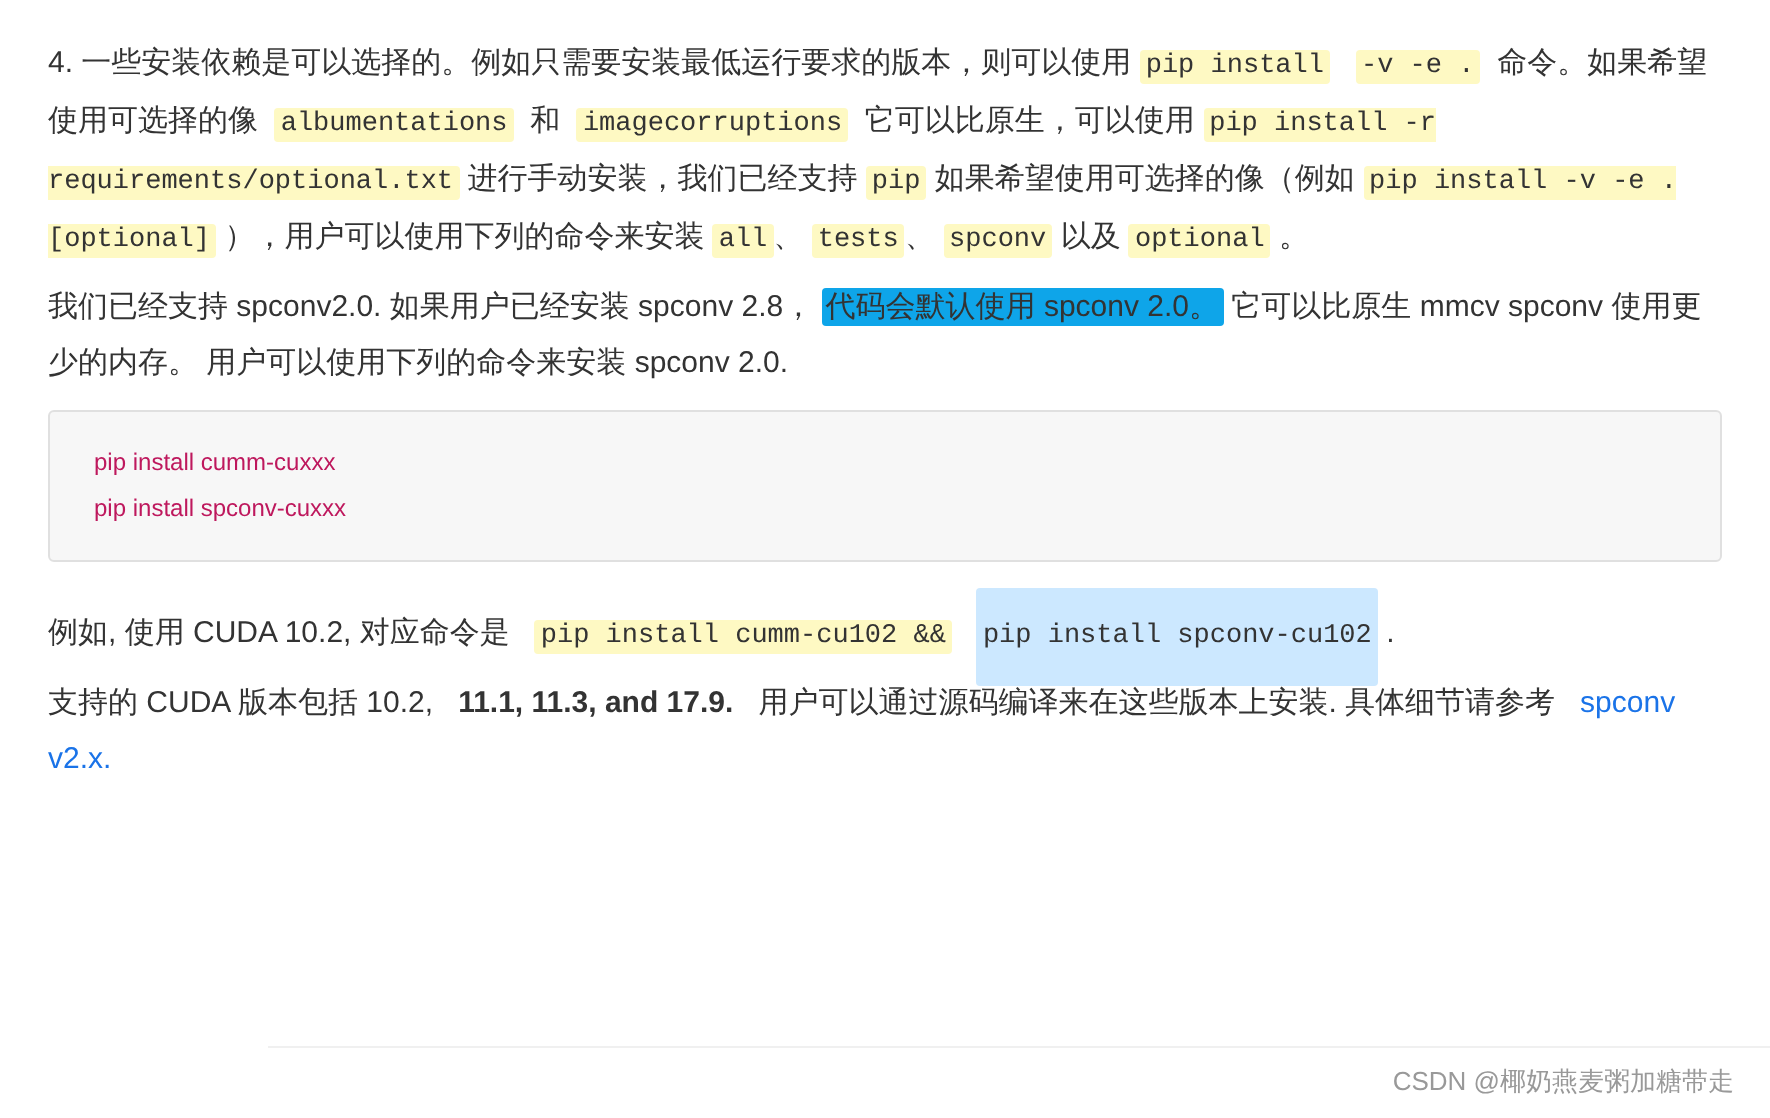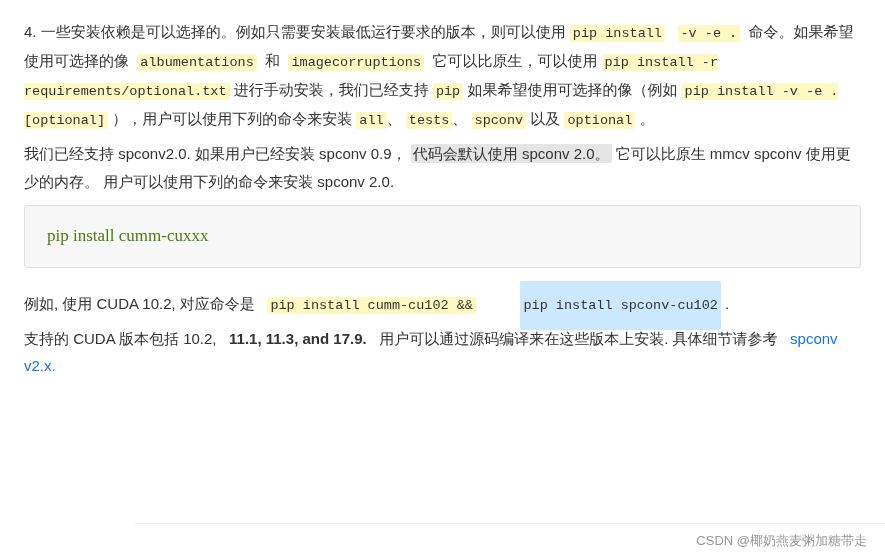--- a/index.html
+++ b/index.html
@@ -33,30 +33,29 @@
       background: #fef9c3;
       padding: 1px 3px;
       border-radius: 2px;
       font-size: 13.5px;
       color: #333;
     }
     .highlight-blue {
       background: #cce8ff;
       padding: 17px 3px;
       border-radius: 2px;
-      margin-left: 32px;
     }
     .code-block {
       background: #f7f7f7;
       border: 1px solid #e0e0e0;
       border-radius: 3px;
       padding: 14px 22px;
-      font-family: Liberation Serif, serif;
-      font-size: 17px;
-      color: #4d7c0f;
+      font-family: Liberation Sans, sans-serif;
+      font-size: 12px;
+      color: #be185d;
       margin: 10px 0 10px 0;
       line-height: 1.9;
     }
     .link-blue {
       color: #1a73e8;
       text-decoration: none;
     }
     .footer-bar {
       position: fixed;
       bottom: 0;
@@ -94,27 +93,28 @@
       <span>），用户可以使用下列的命令来安装</span>
       <code class="code-inline">all</code><span>、</span>
       <code class="code-inline">tests</code><span>、</span>
       <code class="code-inline">spconv</code>
       <span>以及</span>
       <code class="code-inline">optional</code>
       <span>。</span>
     </div>
 
     <div class="para">
-      <span>我们已经支持 spconv2.0. 如果用户已经安装 spconv 0.9，</span>
-      <span style="background:#e5e5e5; padding: 1px 2px; border-radius:2px;">代码会默认使用 spconv 2.0。</span>
+      <span>我们已经支持 spconv2.0. 如果用户已经安装 spconv 2.8，</span>
+      <span style="background:#0ea5e9; padding: 1px 2px; border-radius:2px;">代码会默认使用 spconv 2.0。</span>
       <span>它可以比原生 mmcv spconv 使用更少的内存。 用户可以使用下列的命令来安装 spconv 2.0.</span>
     </div>
 
     <div class="code-block">
       <div>pip install cumm-cuxxx</div>
+      <div>pip install spconv-cuxxx</div>
     </div>
   </div>
 
   <div style="height: 12px;"></div>
 
 
   <div class="para">
     <span>例如, 使用 CUDA 10.2, 对应命令是</span>
     &nbsp;
     <code class="code-inline">pip install cumm-cu102 &amp;&amp;</code>

